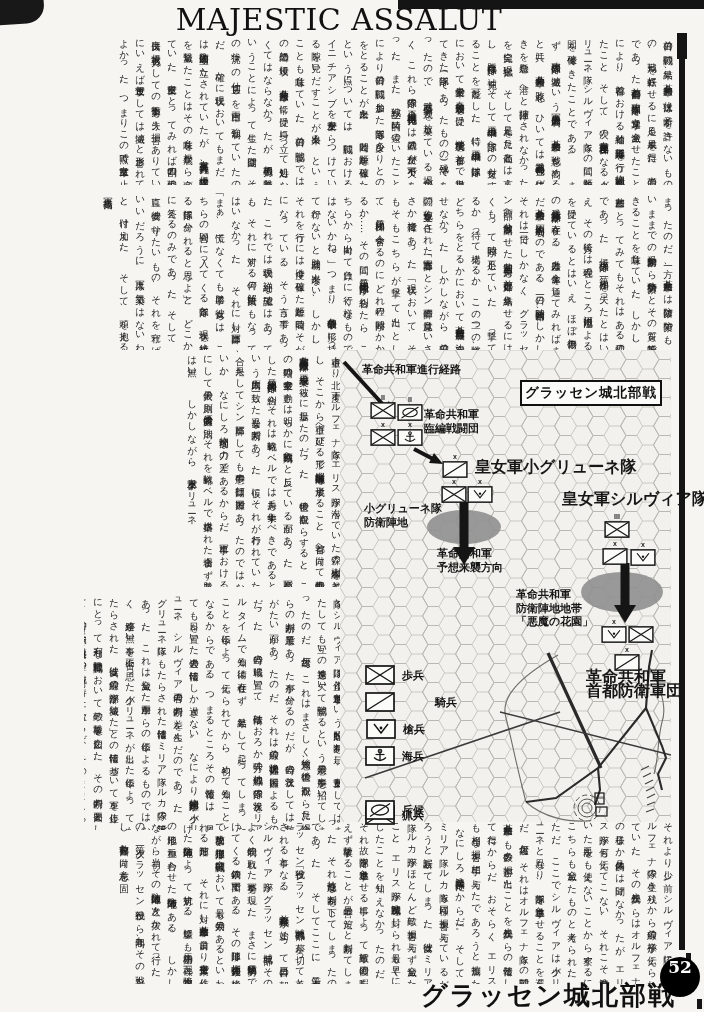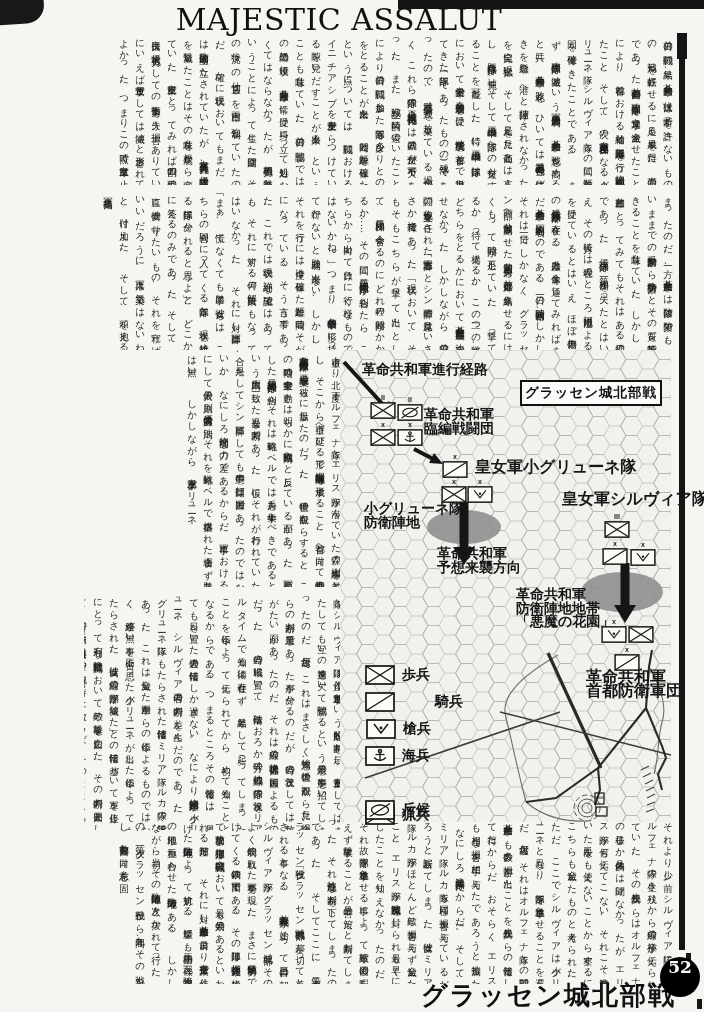--- a/index.html
+++ b/index.html
@@ -25,28 +25,28 @@
   .block-c{left:84px;top:349px;width:260px;height:238px;}
   .block-d{left:84px;top:592px;width:262px;height:238px;}
   .block-e{left:84px;top:816px;width:592px;height:168px;}
   
   .map{position:absolute;left:340px;top:350px;width:331px;height:472px;background:#f2f1ed;}
   .map svg.layer{position:absolute;left:0;top:0;}
   .map-title{position:absolute;left:180px;top:30px;width:138px;height:22px;background:#fbfbf9;
       border:2px solid #111;display:flex;align-items:center;justify-content:center;
       font-family:"Liberation Sans", sans-serif;font-weight:bold;font-size:13.5px;color:#111;letter-spacing:1px;}
   .map-label{position:absolute;font-family:"Liberation Sans", sans-serif;font-weight:bold;
-      color:#161616;font-size:14px;line-height:13.5px;white-space:nowrap;}
+      color:#161616;font-size:11px;line-height:13.5px;white-space:nowrap;}
   .map-label.big{font-size:16px;}
   .unit{position:absolute;width:26px;height:17px;}
   .unit svg{position:absolute;left:0;top:0;}
   .unit .marker{position:absolute;left:0;top:-8px;width:26px;text-align:center;
       font-family:"Liberation Sans", sans-serif;font-size:7px;font-weight:bold;color:#222;line-height:8px;}
   .legend-row{position:absolute;display:flex;align-items:center;gap:7px;}
-  .legend-row .lab{font-family:"Liberation Sans", sans-serif;font-weight:bold;font-size:14px;color:#151515;}
+  .legend-row .lab{font-family:"Liberation Sans", sans-serif;font-weight:bold;font-size:11px;color:#151515;}
   
   .footer-title{position:absolute;left:0;top:978px;width:676px;text-align:right;
       font-family:"DejaVu Serif", serif;font-weight:bold;font-size:26px;letter-spacing:2px;color:#101010;}
   .page-number{position:absolute;left:660px;top:957px;width:40px;height:40px;border-radius:50%;
       background:#000000;color:#ffffff;display:flex;align-items:flex-start;justify-content:center;
       font-family:"DejaVu Serif", serif;font-size:17px;font-weight:bold;}
 </style>
 </head>
 <body>
 

